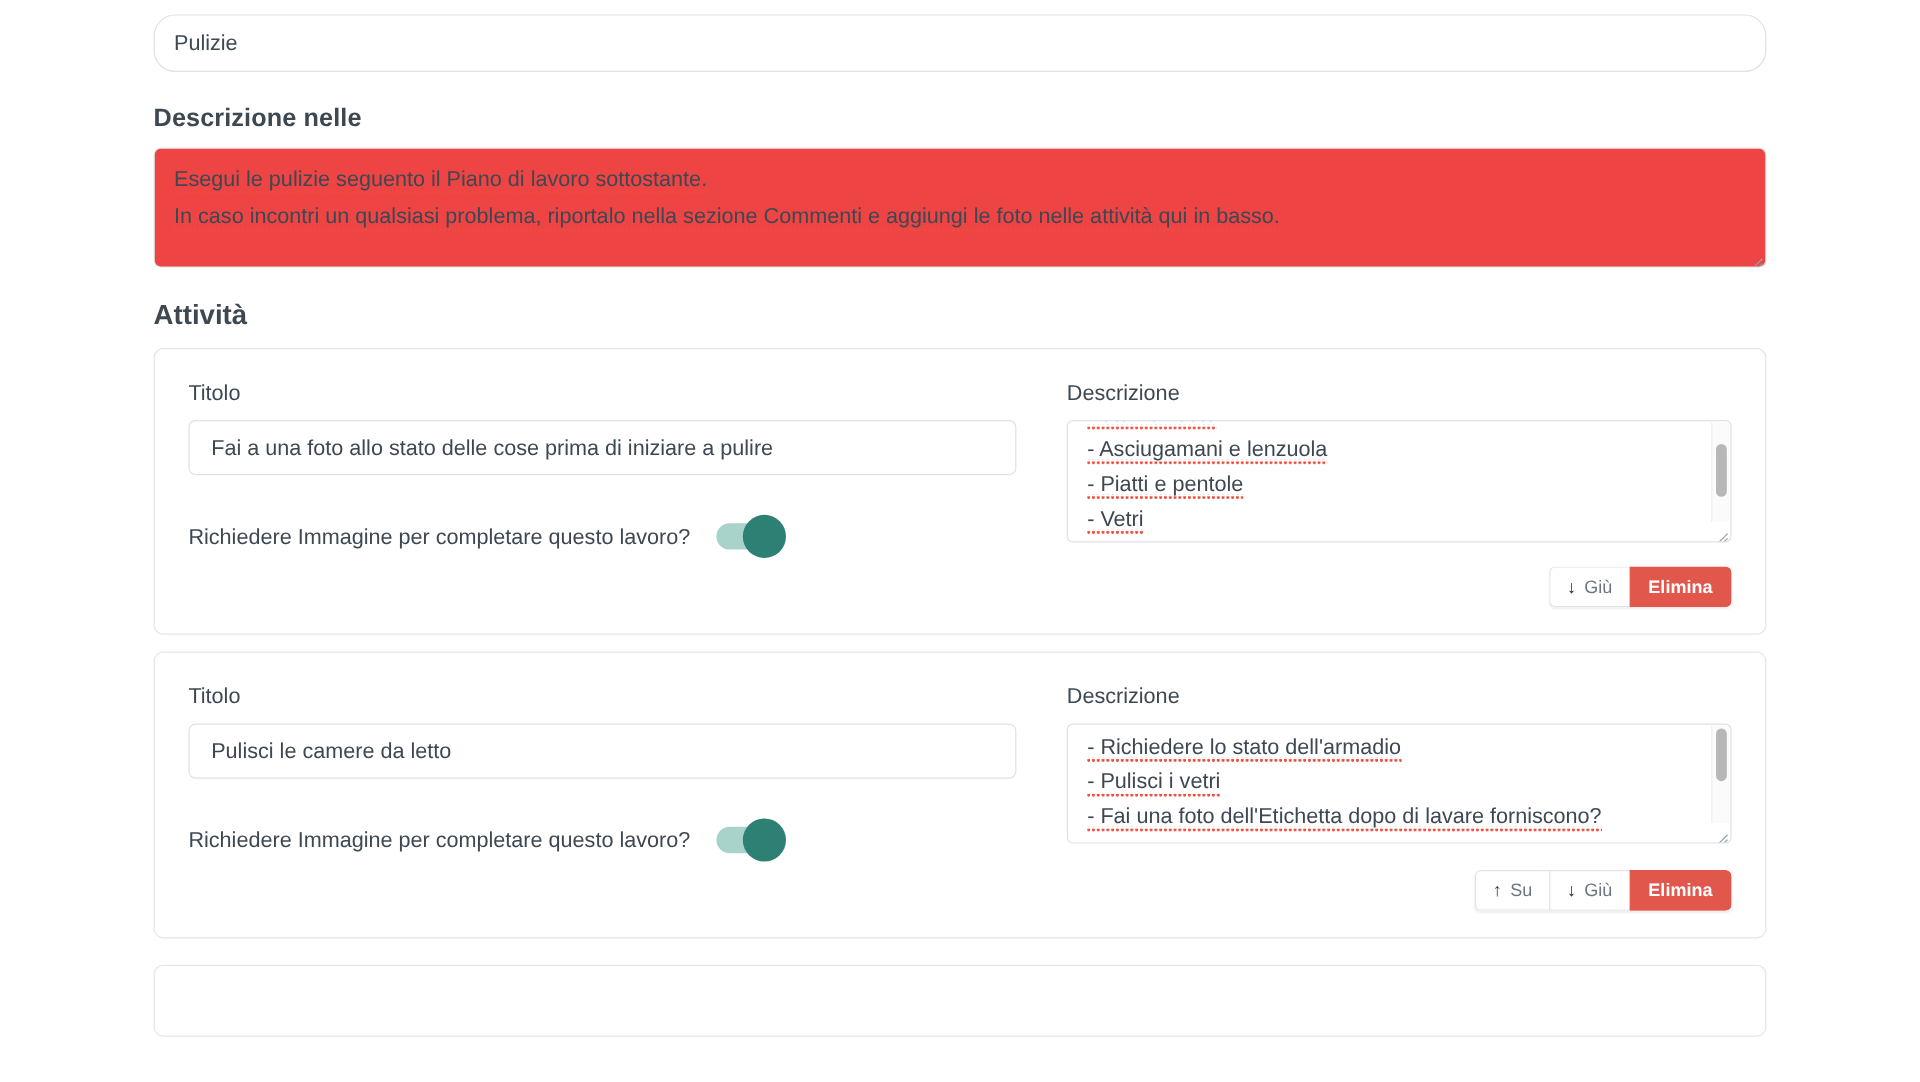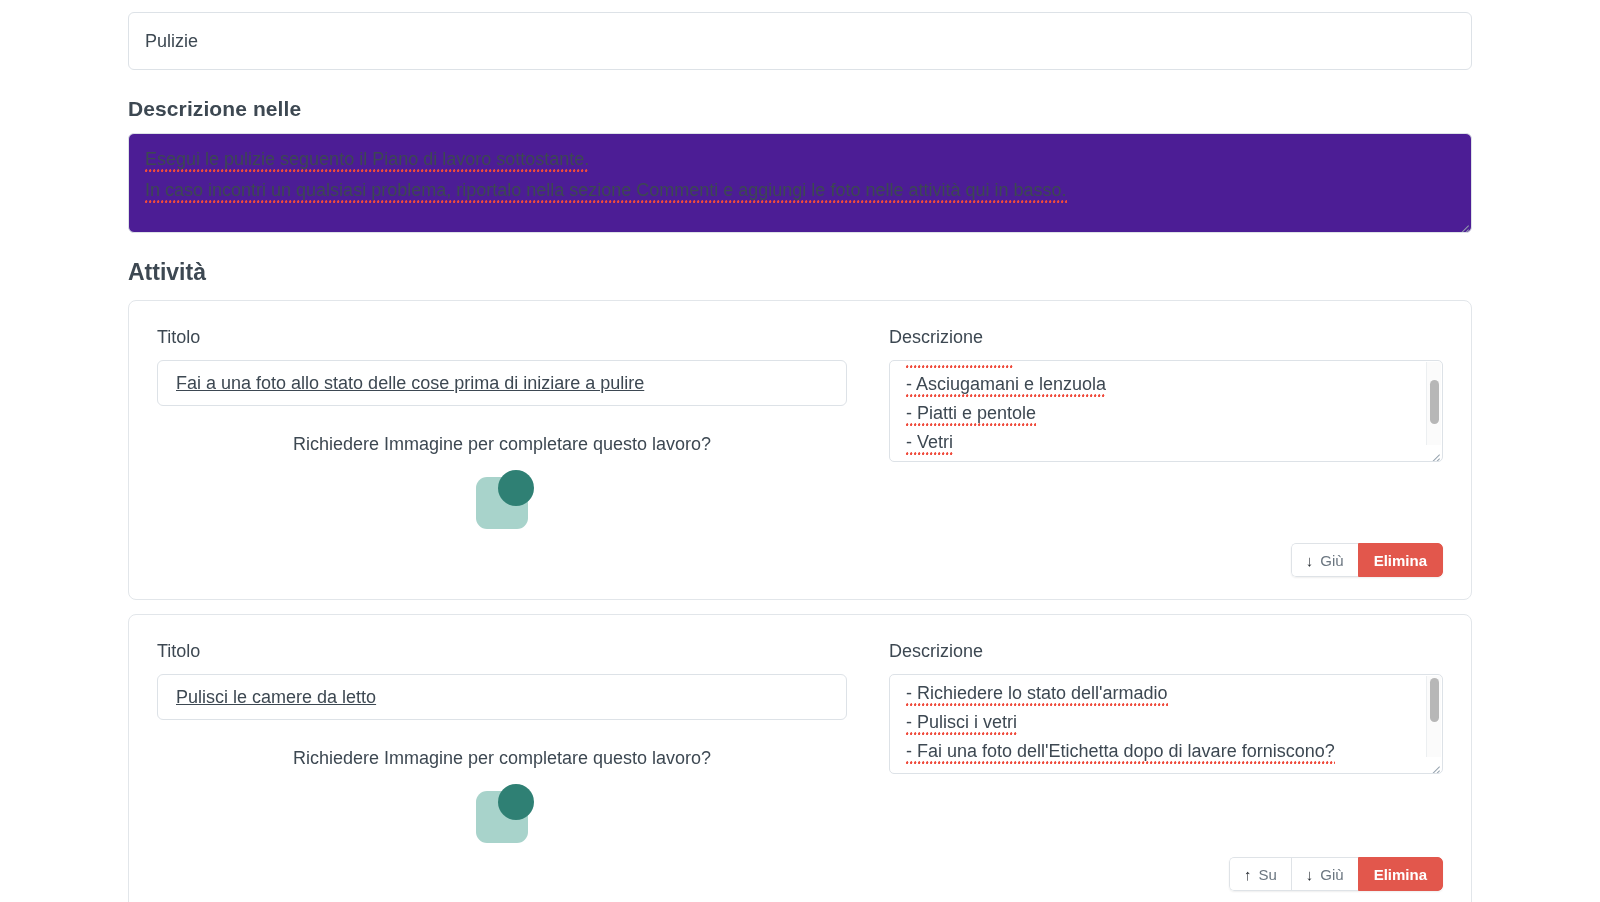--- a/index.html
+++ b/index.html
@@ -28,41 +28,41 @@
     font-size: 18px;
     font-weight: 400;
     color: #3d4852;
   }
 
   
   .job-name-label { margin-top: 28px; }
   .text-input {
     display: block;
     width: 100%;
-    height: 58px;
+    height: 48px;
     margin-top: 12px;
     padding: 0 16px;
     font-size: 18px;
     color: #3d4852;
     font-family: "Liberation Sans", sans-serif;
     background: #fff;
     border: 1px solid #dde2e7;
-    border-radius: 6px;
+    border-radius: 18px;
     outline: none;
   }
 
   
   .job-desc-label { margin-top: 27px; }
   .desc-box {
     position: relative;
     margin-top: 12px;
     height: 100px;
     border: 1px solid #dde2e7;
     border-radius: 6px;
-    background: #4c1d95;
+    background: #ef4444;
     padding: 10px 28px 0 16px;
     overflow: hidden;
   }
   .desc-line {
     font-size: 18px;
     line-height: 31px;
     color: #3d4852;
     white-space: nowrap;
   }
   .sp { 
@@ -127,29 +127,27 @@
     height: 46px;
     margin-top: 12px;
     padding: 0 18px;
     font-size: 18px;
     color: #3d4852;
     font-family: "Liberation Sans", sans-serif;
     background: #fff;
     border: 1px solid #dde2e7;
     border-radius: 6px;
     outline: none;
-    text-decoration: underline;
   }
 
   .toggle-row {
     display: flex;
     align-items: center;
-    margin-top: 28px;
+    margin-top: 40px;
     gap: 22px;
-    flex-direction: column;
   }
   .toggle {
     position: relative;
     width: 52px; height: 22px;
     border-radius: 11px;
     flex: 0 0 52px;
   }
   .toggle .knob {
     position: absolute;
     top: -7px; left: 22px;

